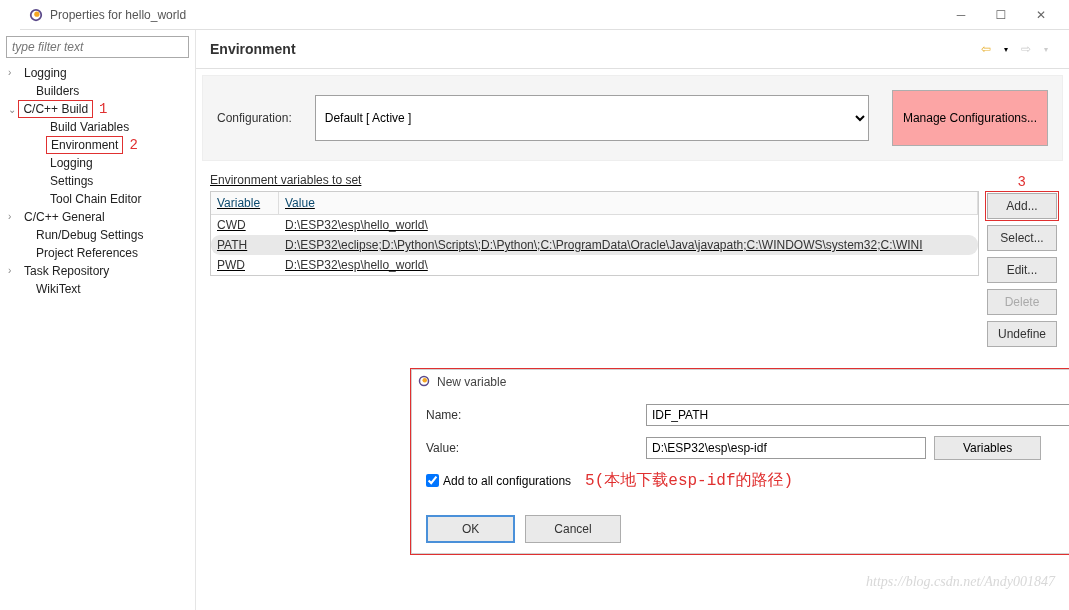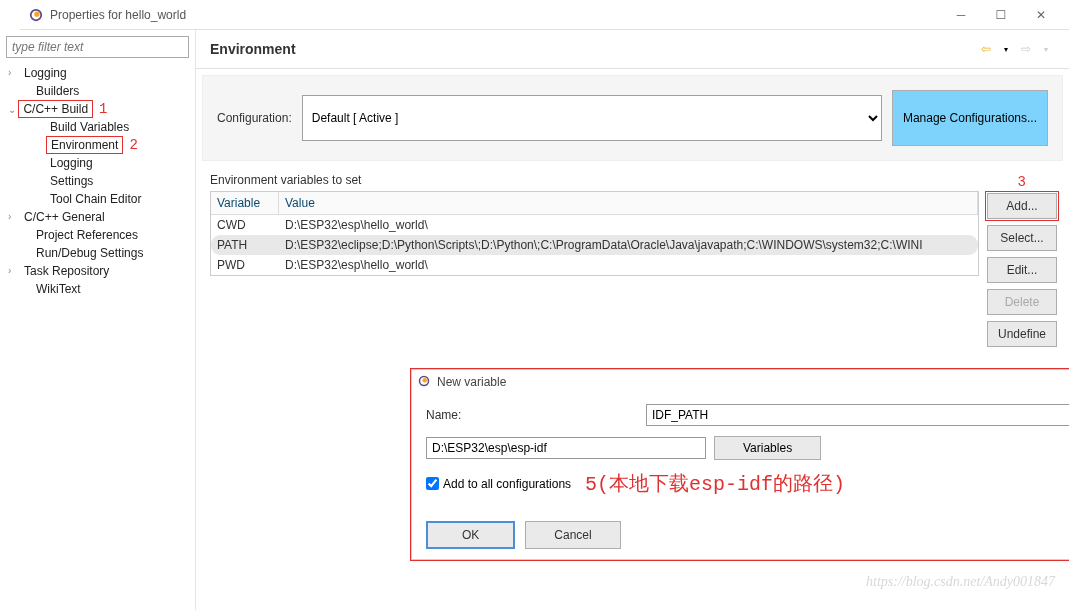--- a/index.html
+++ b/index.html
@@ -23,27 +23,27 @@
     .tree-item.boxed { border: 1.5px solid #e03030; display: inline-block; padding: 1px 4px; margin-left: 14px; }
     .tree-item.boxed2 { border: 1.5px solid #e03030; display: inline-block; padding: 1px 4px; margin-left: 40px; }
     .annotation { color: #e03030; font-family: "Courier New", monospace; font-size: 14px; margin-left: 6px; }
     
     .content { flex: 1; display: flex; flex-direction: column; position: relative; }
     .header-row { display: flex; align-items: center; padding: 10px 14px; border-bottom: 1px solid #e0e0e0; }
     .header-title { font-weight: bold; font-size: 14px; color: #333; flex: 1; }
     .nav-arrows { display: flex; gap: 2px; align-items: center; }
     .arrow-btn { width: 18px; height: 18px; display: flex; align-items: center; justify-content: center; }
     
-    .config-bar { background: #f5f5f5; padding: 14px; margin: 6px 6px 0 6px; display: flex; align-items: center; gap: 10px; border: 1px solid #eee; }
+    .config-bar { background: #f5f5f5; padding: 14px; margin: 6px 6px 0 6px; display: flex; align-items: center; gap: 23px; border: 1px solid #eee; }
     .config-label { color: #333; }
     .config-select { flex: 1; padding: 14px 5px; border: 1px solid #a0a0a0; background: #fff; }
-    .manage-btn { padding: 20px 10px; border: 1px solid #adadad; background: #7dd3fc; }
+    .manage-btn { padding: 20px 10px; border: 1px solid #adadad; background: #fca5a5; }
     
     .env-section { padding: 12px 6px 0 14px; display: flex; gap: 8px; }
-    .env-left { flex: 1; }
+    .env-left { flex: 1; text-decoration: underline; }
     .env-label { margin-bottom: 4px; color: #333; }
     .env-table { border: 1px solid #ccc; }
     .env-th { display: flex; background: #fafafa; border-bottom: 1px solid #ddd; }
     .env-th-cell { padding: 4px 6px; border-right: 1px solid #ddd; color: #0c4a6e; }
     .env-th-cell.var { width: 68px; }
     .env-th-cell.val { flex: 1; }
     .env-row { display: flex; }
     .env-row.selected { background: #e8e8e8; border-radius: 9px; }
     .env-cell { padding: 3px 6px; color: #333; white-space: nowrap; overflow: hidden; }
     .env-cell.var { width: 68px; }
@@ -62,21 +62,21 @@
     .dialog-title-text { flex: 1; color: #444; }
     .dialog-close { width: 20px; text-align: center; color: #444; font-size: 14px; }
     .dialog-body { padding: 10px 14px; }
     .dialog-row { display: flex; align-items: center; margin-bottom: 10px; }
     .dialog-row-label { width: 220px; color: #333; }
     .dialog-input { flex: 1; padding: 3px 5px; border: 1px solid #999; }
     .dialog-input.short { width: 280px; flex: none; }
     .vars-btn { margin-left: 8px; padding: 4px 28px; border: 1px solid #adadad; background: #eaeaea; }
     .checkbox-row { display: flex; align-items: center; gap: 4px; margin-bottom: 14px; }
     .ann4 { color: #e03030; font-family: "Courier New", monospace; font-size: 14px; margin-left: 170px; }
-    .ann5 { color: #e03030; font-family: "Courier New", monospace; font-size: 20px; margin-left: 10px; }
+    .ann5 { color: #e03030; font-family: "Courier New", monospace; font-size: 16px; margin-left: 10px; }
     .dialog-btns { display: flex; gap: 10px; padding-bottom: 10px; padding-left: 14px; }
     .ok-btn { padding: 5px 34px; border: 2px solid #4a90d9; background: #eaeaea; color: #333; }
     .cancel-btn { padding: 5px 28px; border: 1px solid #adadad; background: #eaeaea; color: #333; }
     
     .watermark { position: absolute; bottom: 20px; right: 14px; color: #d8d8d8; font-style: italic; font-size: 14px; font-family: Georgia, serif; }
     
     .eclipse-svg circle.outer { fill: none; stroke: #5b4a8a; stroke-width: 2; }
     .eclipse-svg circle.inner { fill: #f5a623; }
   </style>
 </head>
@@ -110,22 +110,22 @@
       </div>
       <div class="tree-item level2"><span>Build Variables</span></div>
       <div style="display:flex;align-items:center;">
         <span class="tree-item boxed2"><span>Environment</span></span>
         <span class="annotation">2</span>
       </div>
       <div class="tree-item level2"><span>Logging</span></div>
       <div class="tree-item level2"><span>Settings</span></div>
       <div class="tree-item level2"><span>Tool Chain Editor</span></div>
       <div class="tree-item"><span class="chev">›</span><span>C/C++ General</span></div>
+      <div class="tree-item no-chev"><span>Run/Debug Settings</span></div>
       <div class="tree-item no-chev"><span>Project References</span></div>
-      <div class="tree-item no-chev"><span>Run/Debug Settings</span></div>
       <div class="tree-item"><span class="chev">›</span><span>Task Repository</span></div>
       <div class="tree-item no-chev"><span>WikiText</span></div>
     </div>
   </div>
 
   <div class="content">
     <div class="header-row">
       <span class="header-title">Environment</span>
       <div class="nav-arrows">
         <span class="arrow-btn" style="color:#e8b030;">⇦</span>
@@ -189,20 +189,21 @@
           <span class="dialog-title-text">New variable</span>
           <span class="ann4">4</span>
           <span class="dialog-close">✕</span>
         </div>
         <div class="dialog-body">
           <div class="dialog-row">
             <span class="dialog-row-label">Name:</span>
             <input class="dialog-input" value="IDF_PATH" style="">
           </div>
           <div class="dialog-row">
+            <span class="dialog-row-label">Value:</span>
             <input class="dialog-input short" value="D:\ESP32\esp\esp-idf" style="">
             <button class="vars-btn">Variables</button>
           </div>
           <div class="checkbox-row">
             <input type="checkbox" checked="" style="">
             <span>Add to all configurations</span>
             <span class="ann5">5(本地下载esp-idf的路径)</span>
           </div>
         </div>
         <div class="dialog-btns">

